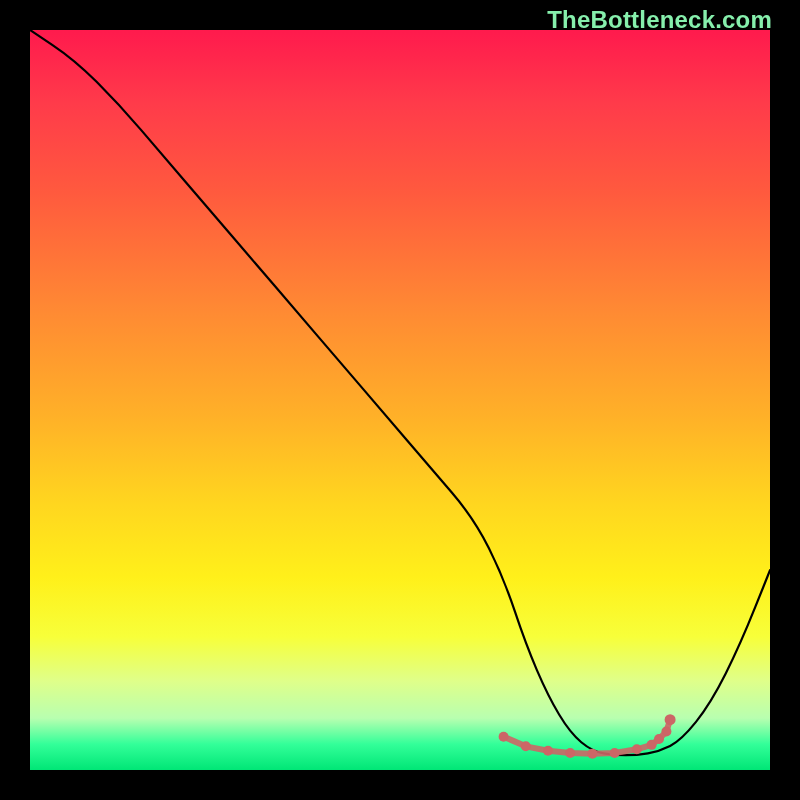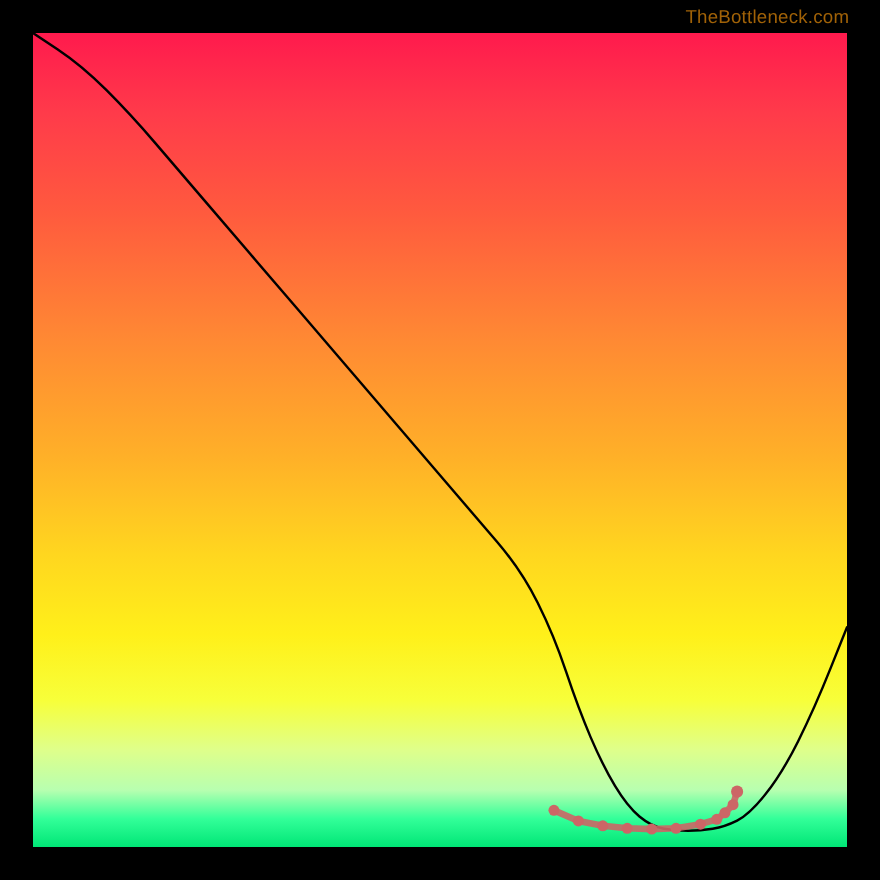--- a/index.html
+++ b/index.html
@@ -41,23 +41,23 @@
       #dfff8a 88%,
       #b8ffb0 93%,
       #33ff99 96.5%,
       #00e676 100%
     );
   }
   .watermark {
     position: absolute;
     top: 6px;
     right: 28px;
-    color: #a16207;
-    font-size: 17px;
-    font-weight: 400;
+    color: #86efac;
+    font-size: 24px;
+    font-weight: 700;
     letter-spacing: 0.2px;
     user-select: none;
   }
   svg.curve {
     position: absolute;
     left: 0; top: 0;
     width: 100%; height: 100%;
   }
 </style>
 </head>

